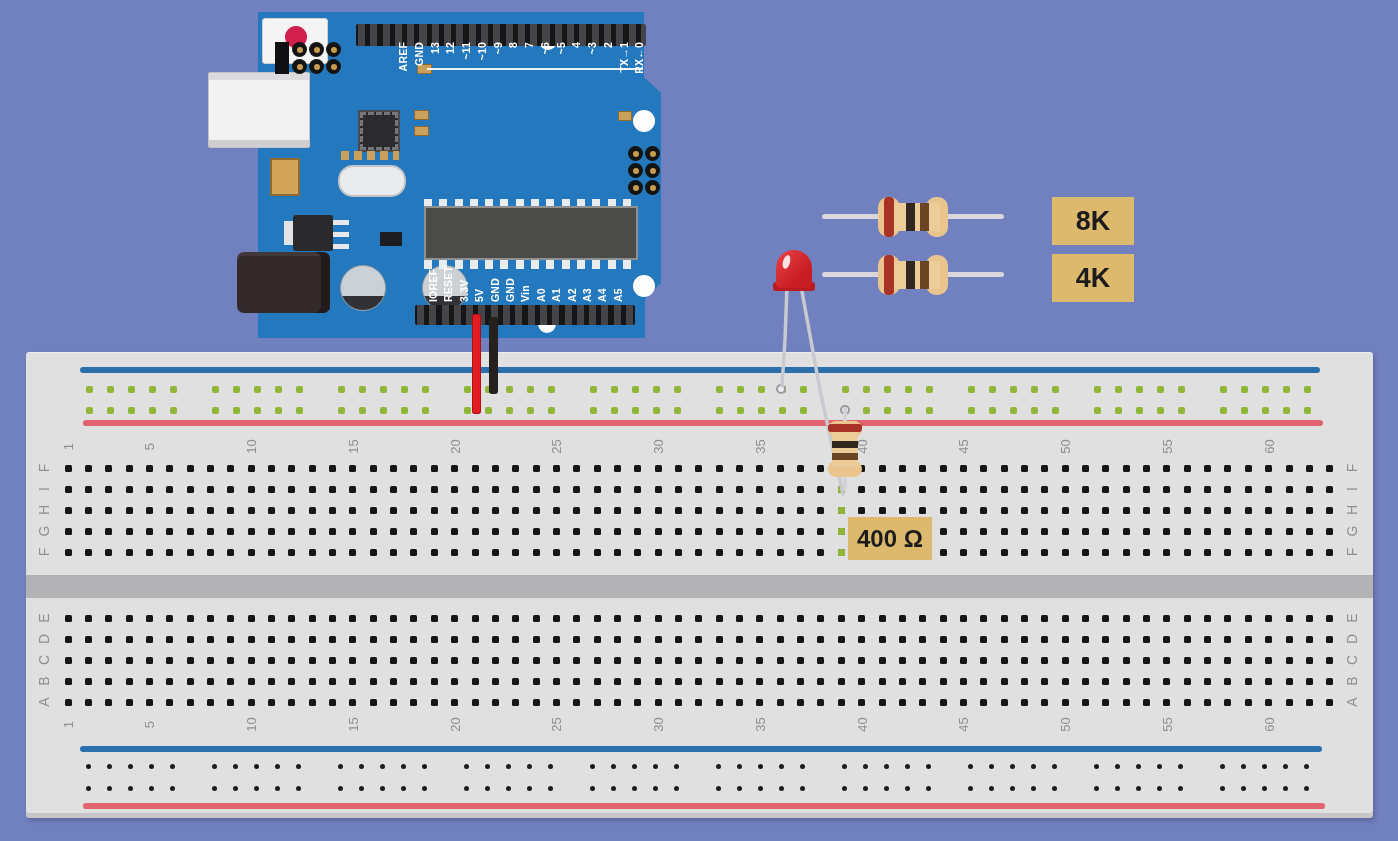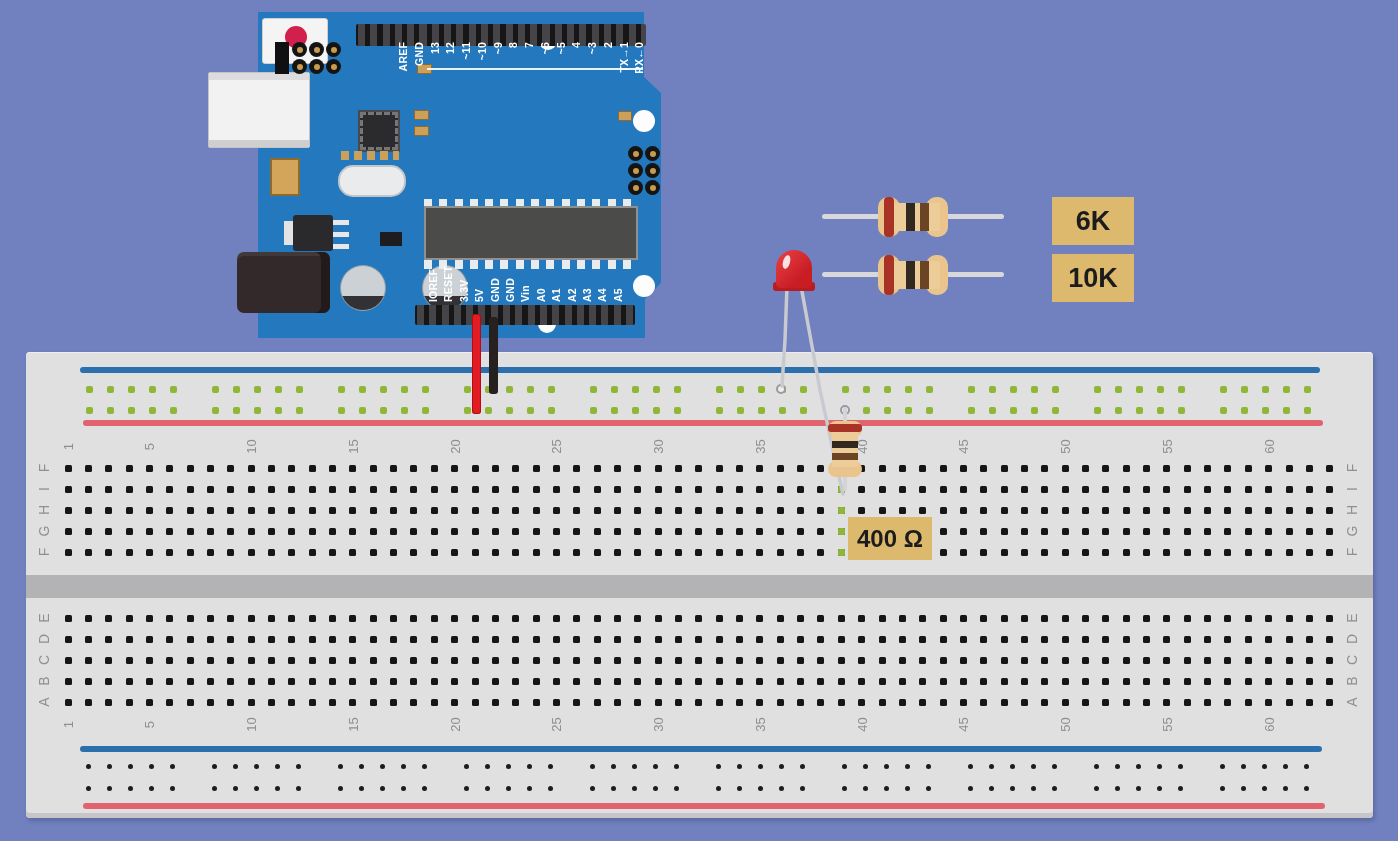--- a/index.html
+++ b/index.html
@@ -1084,17 +1084,17 @@
   <div class="abs res-sm" style="left:795px;top:432px;">
     <div class="lead"></div>
     <div class="bulge" style="left:22px;"></div>
     <div class="bulge" style="left:62px;"></div>
     <div class="mid"></div>
     <div class="band red"></div>
     <div class="band blk"></div>
     <div class="band brn"></div>
   </div>
 
-  <div class="abs tag" style="left:1052px;top:197px;width:82px;height:48px;">6K</div>
-  <div class="abs tag" style="left:1052px;top:254px;width:82px;height:48px;">10K</div>
+  <div class="abs tag" style="left:1052px;top:197px;width:82px;height:48px;">8K</div>
+  <div class="abs tag" style="left:1052px;top:254px;width:82px;height:48px;">4K</div>
   <div class="abs tag" style="left:848px;top:517px;width:84px;height:43px;font-size:24px;">400 Ω</div>
 
 </div>
 
 </body></html>

